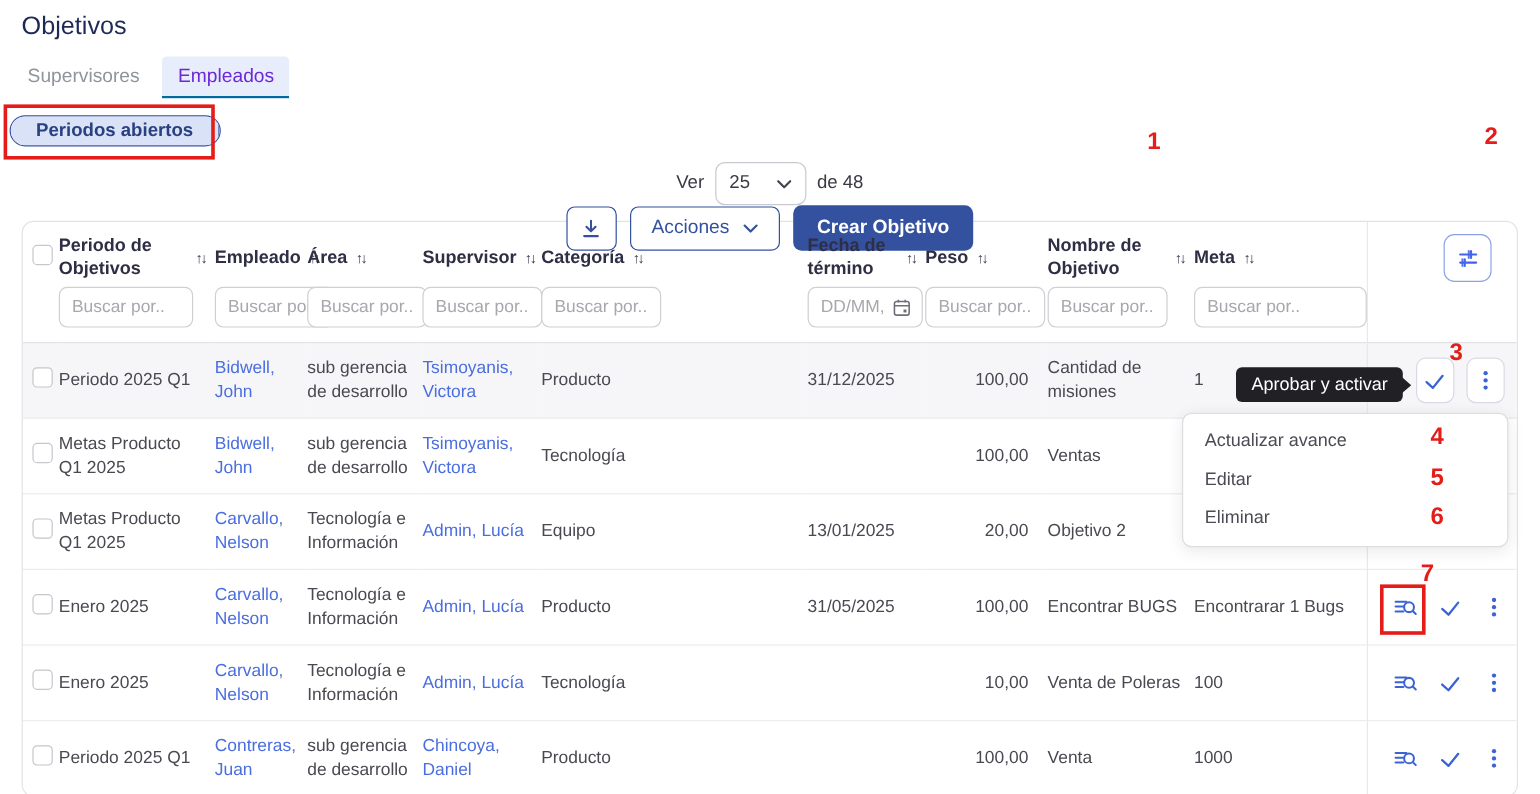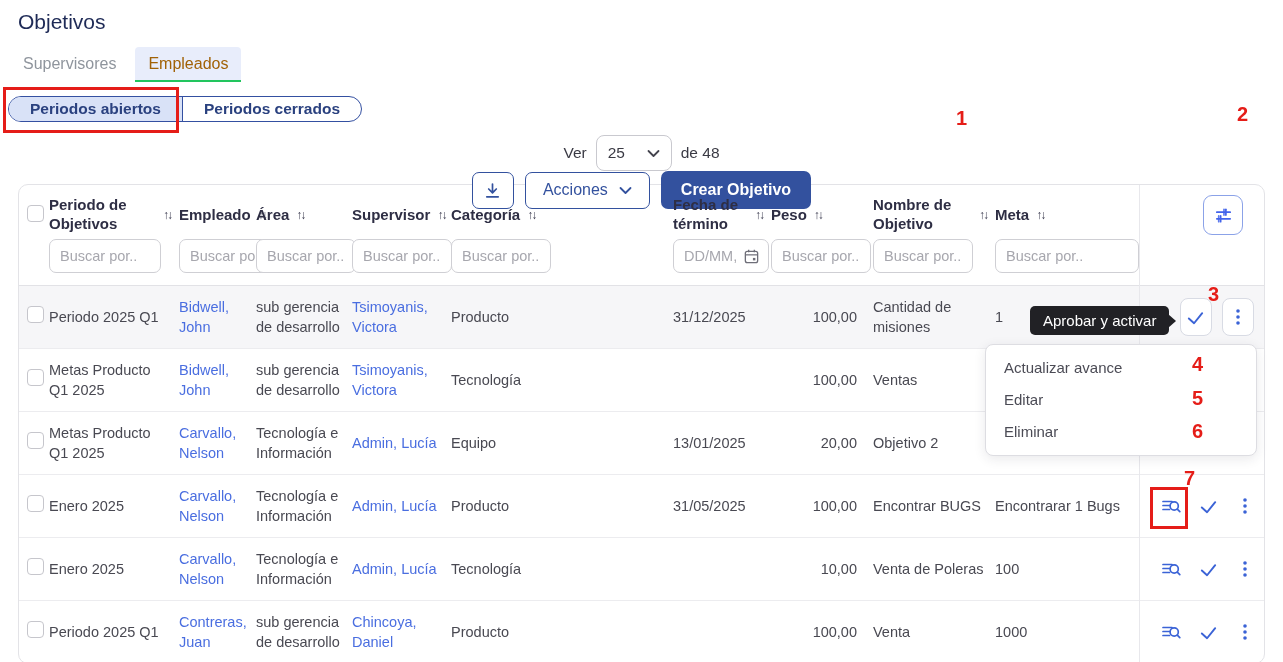--- a/index.html
+++ b/index.html
@@ -5,21 +5,21 @@
   * { margin:0; padding:0; box-sizing:border-box; }
   html,body { background:#fff; }
   body { font-family:"Liberation Sans", sans-serif; }
   #page { position:relative; width:1283px; height:662px; background:#fff; overflow:hidden; }
 
   
   .page-title { margin:10px 0 0 18px; font-size:21px; font-weight:400; color:#1e2a56; }
 
   .tabs { display:flex; gap:6px; margin:13px 0 0 10px; border-bottom:1px solid transparent; }
   .tab { padding:8px 13px 7px; font-size:16px; color:#8f959d; cursor:pointer; }
-  .tab.active { color:#a16207; background:#e8edfb; border-bottom:2px solid #22c55e; border-radius:4px 4px 0 0; }
+  .tab.active { color:#6d28d9; background:#e8edfb; border-bottom:2px solid #0369a1; border-radius:4px 4px 0 0; }
 
   .pillgroup { display:inline-flex; margin:13px 0 0 8px; border:1px solid #3450a1; border-radius:19px; overflow:hidden; height:26px; background:#fff; }
   .pill { display:flex; align-items:center; padding:0 21px; font-size:15.5px; font-weight:600; color:#2a417f; }
   .pill.active { background:#d9e2f7; border-right:1px solid #3450a1; }
 
   
   .controls { display:flex; justify-content:space-between; align-items:center; margin:13px 18px 0 18px; height:38px;flex-direction:column; }
   .ver-group { display:flex; align-items:center; gap:9px; font-size:15.5px; color:#3a3a44; }
   .pagesel { display:inline-flex; align-items:center; justify-content:space-between; width:76px; height:36px; border:1px solid #c9c9cf; border-radius:8px; padding:0 11px; font-size:15.5px; color:#3a3a44; background:#fff; cursor:pointer; }
   .right-actions { display:flex; align-items:center; gap:11px; }
@@ -82,21 +82,20 @@
 
   <h1 class="page-title">Objetivos</h1>
 
   <div class="tabs">
     <div class="tab">Supervisores</div>
     <div class="tab active">Empleados</div>
   </div>
 
   <div class="pillgroup">
     <div class="pill active">Periodos abiertos</div>
-    <div class="pill">Periodos cerrados</div>
   </div>
 
   <div class="controls">
     <div class="ver-group">
       <span>Ver</span>
       <span class="pagesel">
         <span>25</span>
         <svg width="13" height="9" viewBox="0 0 13 9">
             <polyline points="1.5,2 6.5,7 11.5,2" fill="none" stroke="#44444e" stroke-width="1.8" stroke-linecap="round" stroke-linejoin="round"></polyline>
           </svg>

